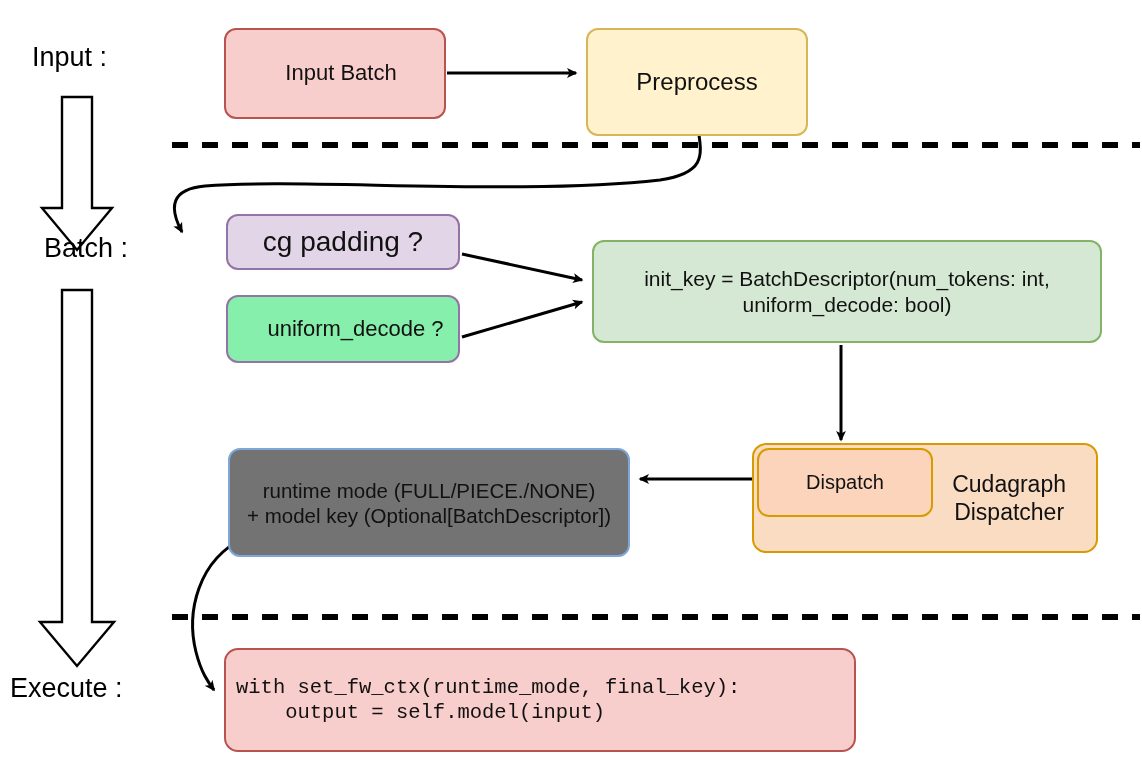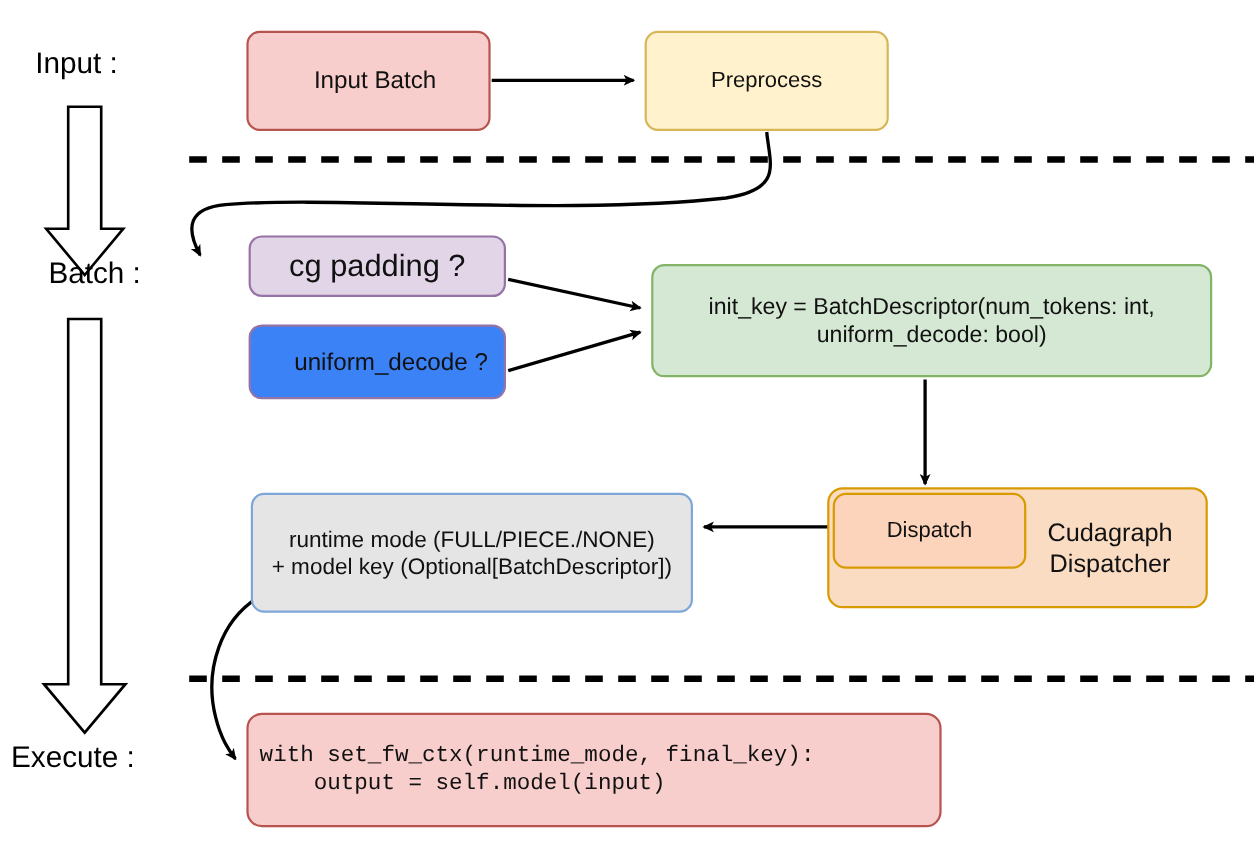--- a/index.html
+++ b/index.html
@@ -12,38 +12,38 @@
   .node{position:absolute;box-sizing:border-box;display:flex;align-items:center;
         justify-content:center;text-align:center;border-radius:12px;border-width:2px;
         border-style:solid;color:#111111;line-height:1.22;}
 
   .stage-label{position:absolute;font-weight:normal;font-size:27px;color:#000000;
                letter-spacing:0px;white-space:nowrap;}
 
   
   #node-input-batch{left:224px;top:28px;width:222px;height:91px;
       background:#f8cecc;border-color:#b85450;font-size:22px;padding-left:12px;}
-  #node-preprocess{left:586px;top:28px;width:222px;height:91px;
-      background:#fff2cc;border-color:#d6b656;font-size:20px;}
+  #node-preprocess{left:586px;top:28px;width:222px;height:108px;
+      background:#fff2cc;border-color:#d6b656;font-size:24px;}
 
   #node-cg-padding{left:226px;top:214px;width:234px;height:56px;
       background:#e1d5e7;border-color:#9673a6;font-size:28px;}
   #node-uniform-decode{left:226px;top:295px;width:234px;height:68px;
-      background:#3b82f6;border-color:#9673a6;font-size:22px;padding-left:25px;}
+      background:#86efac;border-color:#9673a6;font-size:22px;padding-left:25px;}
   #node-init-key{left:592px;top:240px;width:510px;height:103px;
       background:#d5e8d4;border-color:#82b366;font-size:21px;padding:16px 10px;}
 
   #node-cudagraph-dispatcher{left:752px;top:443px;width:346px;height:110px;
       background:#fadcc3;border-color:#d79b00;border-radius:14px;
       align-items:center;justify-content:flex-end;padding-right:30px;font-size:23px;}
   #node-dispatch{left:757px;top:448px;width:176px;height:69px;
       background:#fbd4bb;border-color:#d79b00;border-radius:12px;font-size:20px;z-index:3;}
 
   #node-runtime-mode{left:228px;top:448px;width:402px;height:109px;
-      background:#e5e5e5;border-color:#7ea6d9;font-size:20.5px;}
+      background:#737373;border-color:#7ea6d9;font-size:20.5px;}
 
   #node-exec-code{left:224px;top:648px;width:632px;height:104px;
       background:#f8cecc;border-color:#b85450;border-radius:14px;
       font-family:"Liberation Mono","DejaVu Sans Mono",monospace;font-size:20.5px;
       justify-content:flex-start;text-align:left;padding-left:10px;}
   #node-exec-code pre{margin:0;font:inherit;white-space:pre;}
 
   #label-input{left:32px;top:42px;}
   #label-plan{left:44px;top:233px;}
   #label-execute{left:10px;top:673px;}

